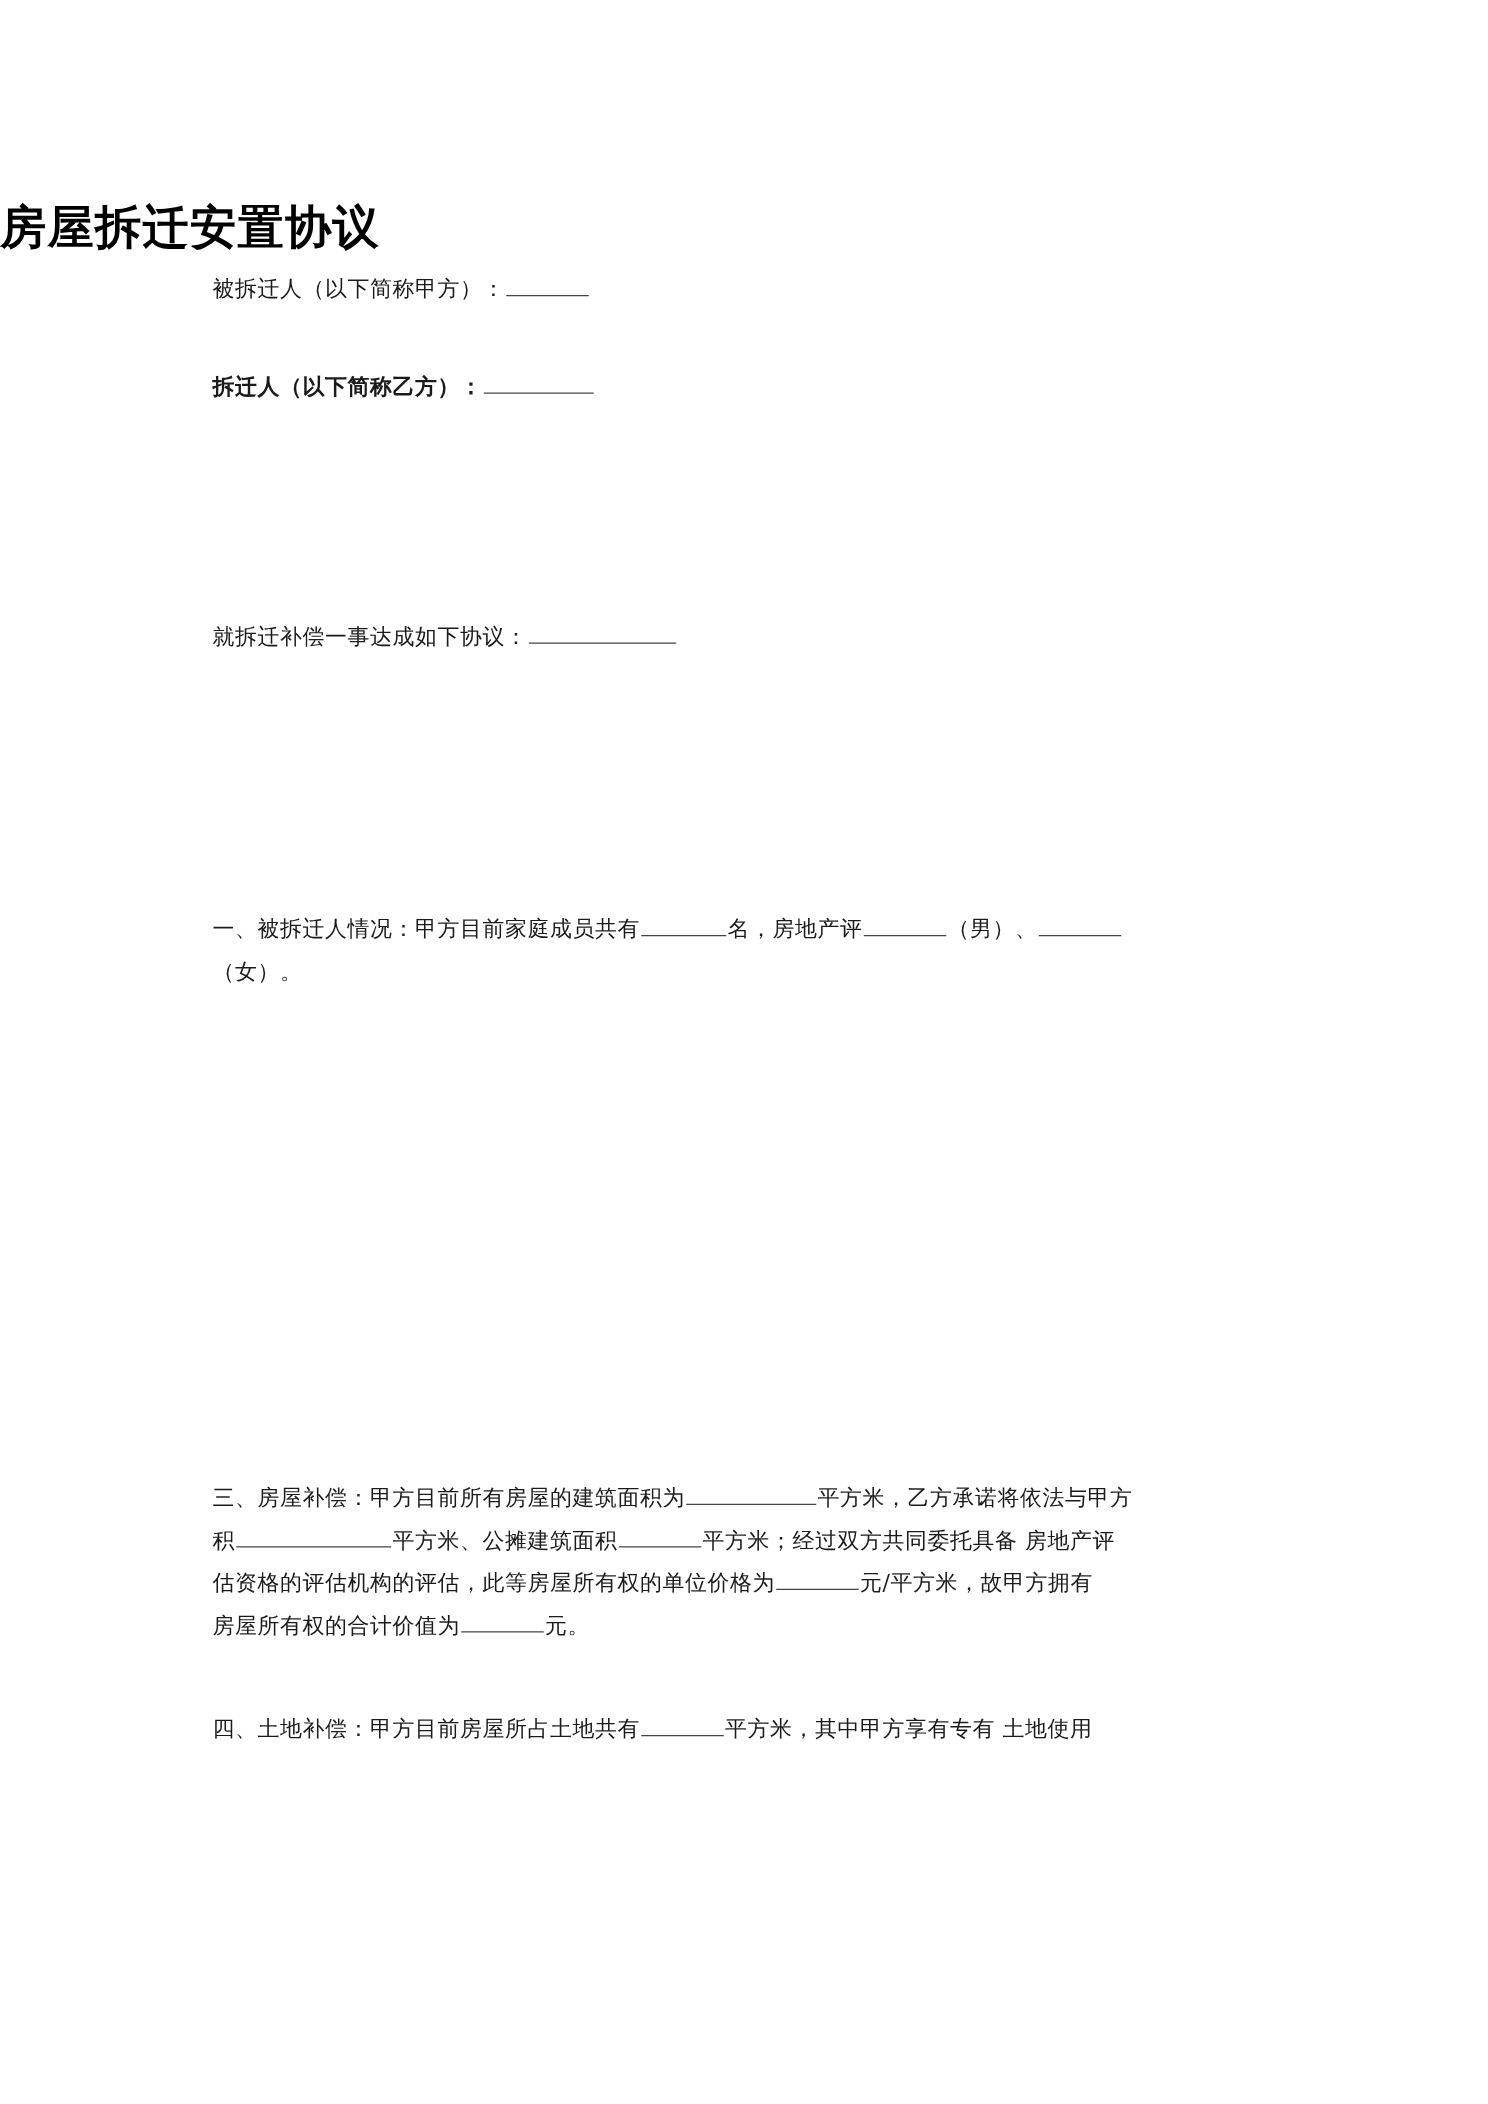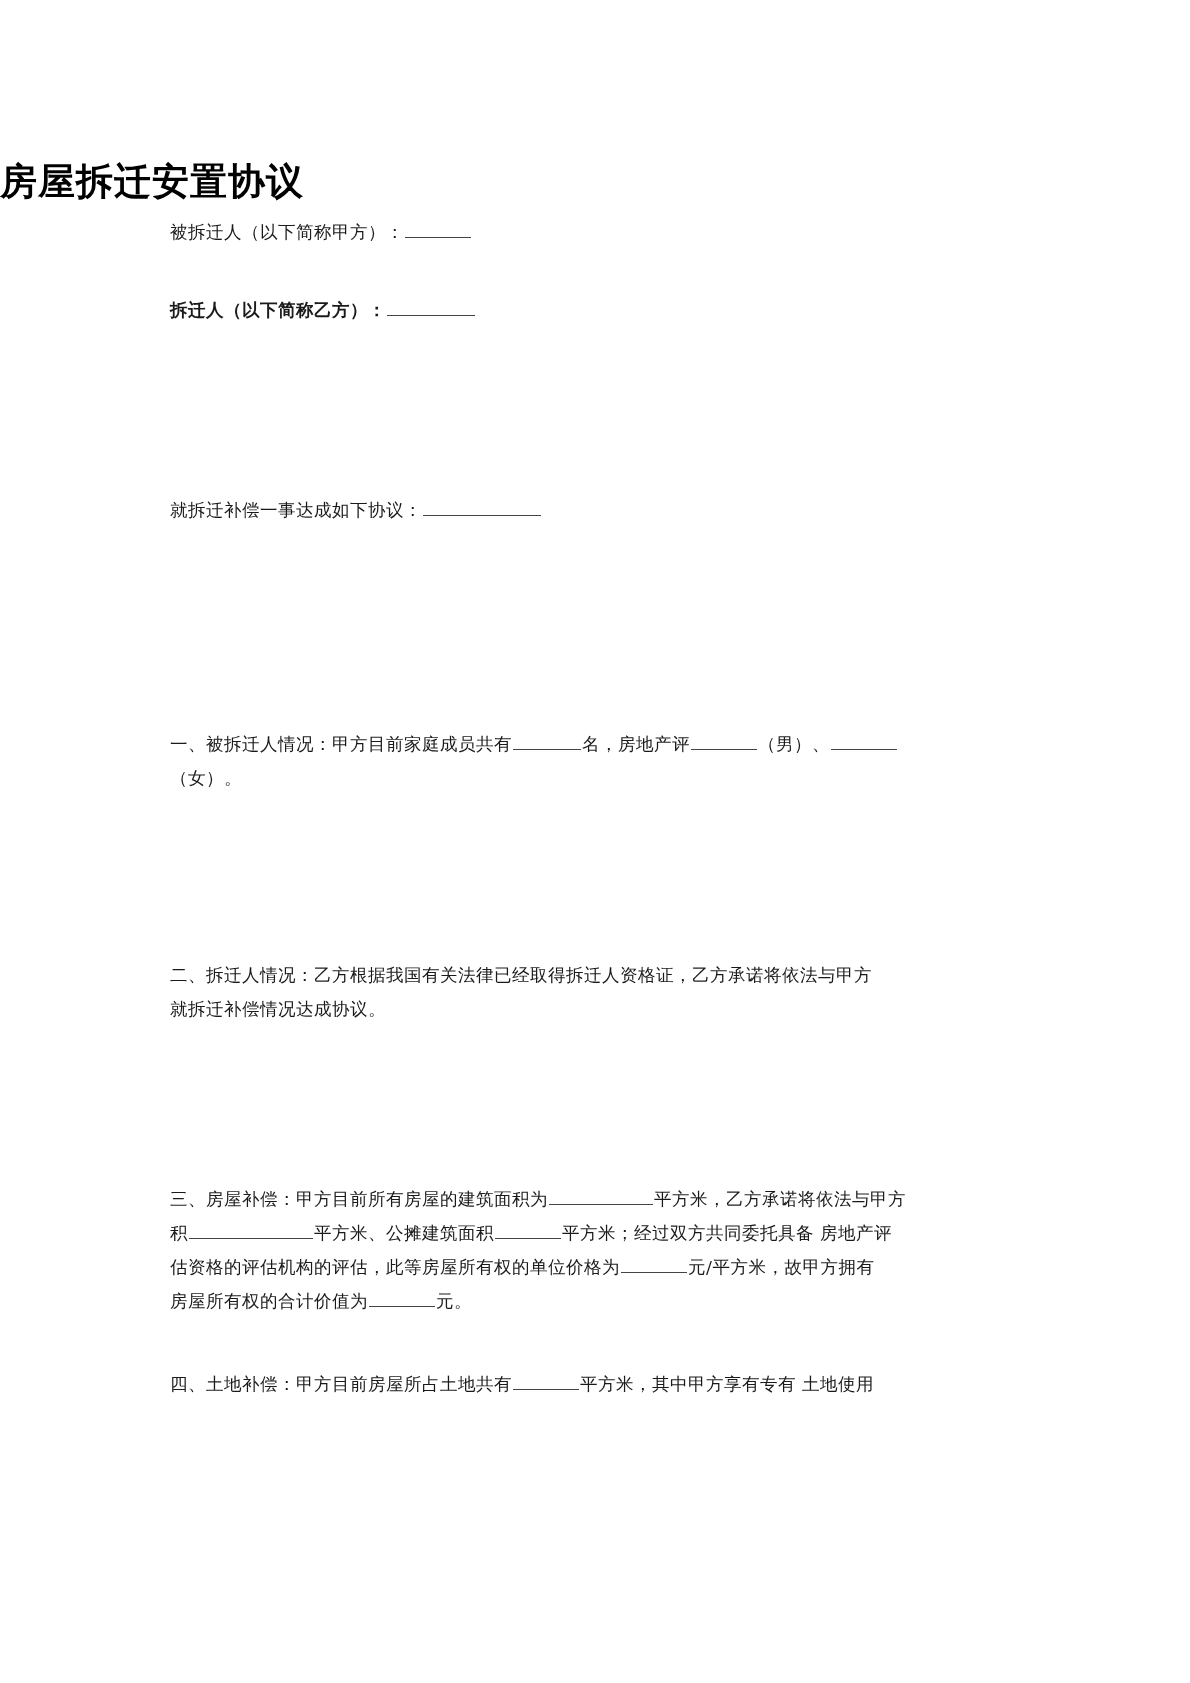--- a/index.html
+++ b/index.html
@@ -29,24 +29,20 @@
   </div>
 
   <div class="para" style="top:493px;">
     <div><span>就拆迁补偿一事达成如下协议：</span><span class="blank" style="width:118px;"></span></div>
   </div>
 
   <div class="para" style="top:727px;">
     <span>一、被拆迁人情况：甲方目前家庭成员共有</span><span class="blank" style="width:68px;"></span><span>名，房地产评</span><span class="blank" style="width:66px;"></span><span>（男）、</span><span class="blank" style="width:66px;"></span><br><span>（女）。</span>
   </div>
 
-  <div class="para" style="top:958px;">
-    <div>二、拆迁人情况：乙方根据我国有关法律已经取得拆迁人资格证，乙方承诺将依法与甲方</div>
-    <div>就拆迁补偿情况达成协议。</div>
-  </div>
 
   <div class="para" style="top:1182px;">
     <div><span>三、房屋补偿：甲方目前所有房屋的建筑面积为</span><span class="blank" style="width:104px;"></span><span>平方米，乙方承诺将依法与甲方</span></div>
     <div><span>积</span><span class="blank" style="width:124px;"></span><span>平方米、公摊建筑面积</span><span class="blank" style="width:66px;"></span><span>平方米；经过双方共同委托具备 房地产评</span></div>
     <div><span>估资格的评估机构的评估，此等房屋所有权的单位价格为</span><span class="blank" style="width:66px;"></span><span>元/平方米，故甲方拥有</span></div>
     <div><span>房屋所有权的合计价值为</span><span class="blank" style="width:66px;"></span><span>元。</span></div>
   </div>
 
   <div class="para" style="top:1367px;">
     <div><span>四、土地补偿：甲方目前房屋所占土地共有</span><span class="blank" style="width:66px;"></span><span>平方米，其中甲方享有专有 土地使用</span></div>

